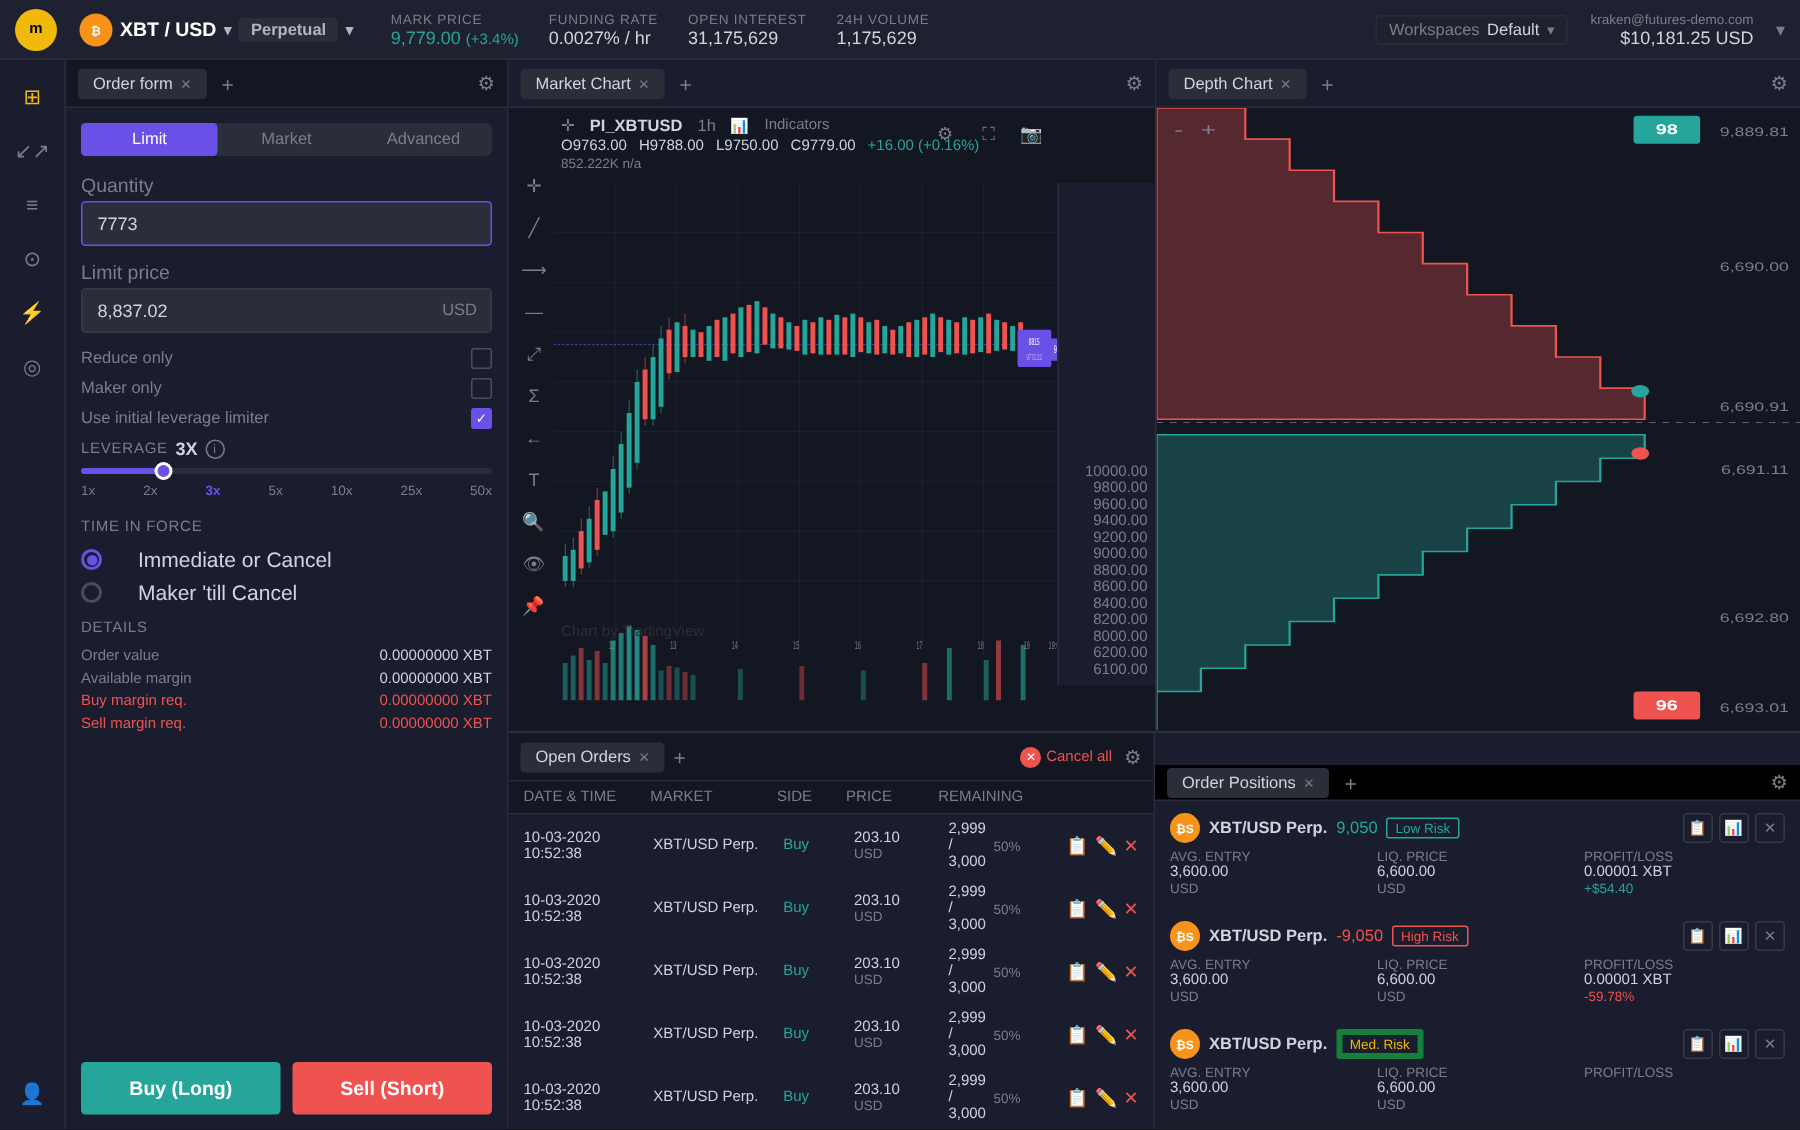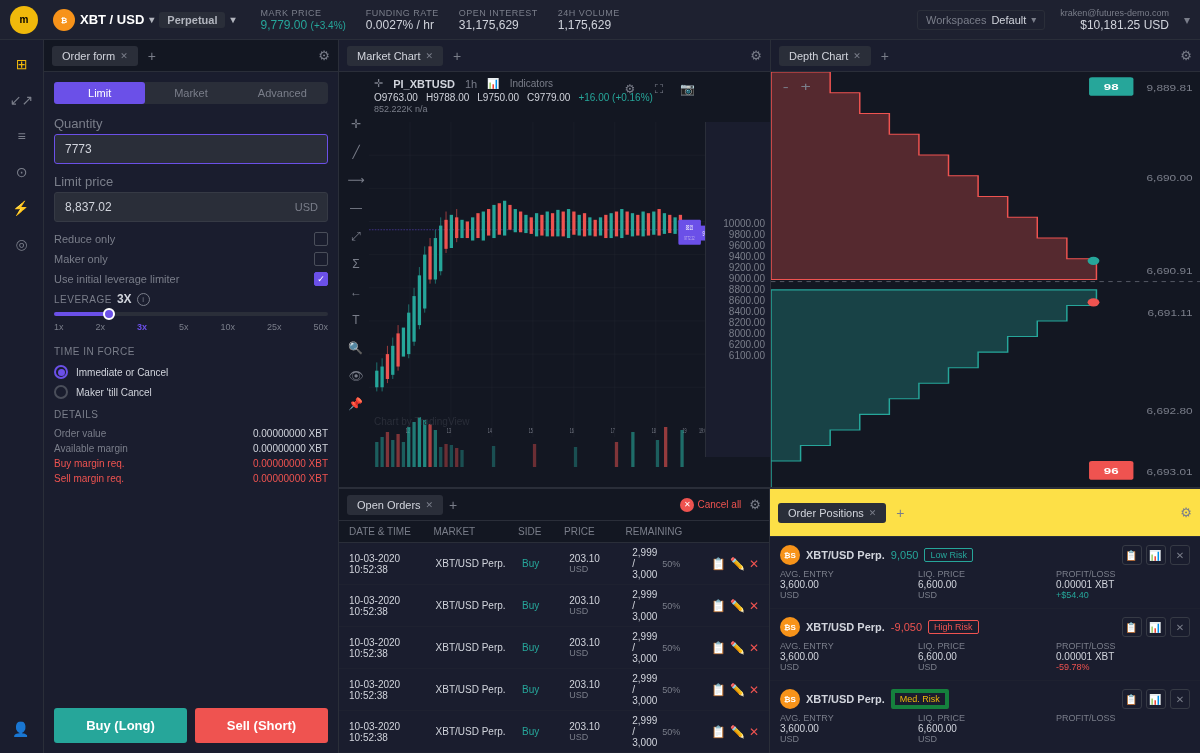--- a/index.html
+++ b/index.html
@@ -151,21 +151,21 @@
     .leverage-thumb { width: 12px; height: 12px; background: #6b50e8; border-radius: 50%; position: absolute; top: 50%; transform: translateY(-50%); left: calc(20% - 6px); border: 2px solid #fff; }
     .leverage-marks { display: flex; justify-content: space-between; font-size: 9px; color: #7a7e8a; }
     .leverage-mark.active { color: #6b50e8; font-weight: bold; }
 
     .tif-section { margin-bottom: 10px; }
     .tif-title { font-size: 10px; color: #7a7e8a; text-transform: uppercase; letter-spacing: 0.5px; margin-bottom: 8px; }
     .radio-row { display: flex; align-items: center; gap: 8px; margin-bottom: 6px; cursor: pointer; }
     .radio-outer { width: 14px; height: 14px; border-radius: 50%; border: 2px solid #6b50e8; display: flex; align-items: center; justify-content: center; }
     .radio-inner { width: 7px; height: 7px; border-radius: 50%; background: #6b50e8; }
     .radio-outer.unselected { border-color: #4a4e5a; }
-    .radio-label { font-size: 10px; color: #d1d4dc; }
+    .radio-label { font-size: 14px; color: #d1d4dc; margin-left: 16px; }
 
     .details-section { margin-top: 10px; }
     .details-title { font-size: 10px; color: #7a7e8a; text-transform: uppercase; letter-spacing: 0.5px; margin-bottom: 8px; }
     .detail-row { display: flex; justify-content: space-between; margin-bottom: 4px; }
     .detail-key { font-size: 10px; color: #7a7e8a; }
     .detail-val { font-size: 10px; color: #d1d4dc; }
     .detail-val.red { color: #ef5350; }
 
     .order-buttons { display: flex; gap: 8px; padding: 10px; }
     .buy-btn { flex: 1; background: #26a69a; color: #fff; border: none; border-radius: 3px; padding: 10px; font-size: 13px; font-weight: bold; cursor: pointer; }
@@ -312,23 +312,24 @@
       margin-left: auto;
       display: flex;
       align-items: center;
     }
 
     .positions-header-row {
       display: flex;
       align-items: center;
       justify-content: space-between;
       padding: 0 8px;
-      height: 48px;
-      background: #fde047;
+      height: 24px;
+      background: #000000;
       border-bottom: 1px solid #2a2e39;
+      margin-top: 21px;
     }
     .positions-body { flex: 1; overflow-y: auto; }
 
     .pos-icon { width: 20px; height: 20px; background: #f7931a; border-radius: 50%; display: flex; align-items: center; justify-content: center; font-size: 9px; font-weight: bold; color: #fff; flex-shrink: 0; }
 
     .pos-action-icons { display: flex; gap: 4px; align-items: center; }
     .pos-action-btn { width: 20px; height: 20px; display: flex; align-items: center; justify-content: center; border: 1px solid #363a45; border-radius: 3px; color: #7a7e8a; cursor: pointer; font-size: 10px; }
   </style>
 </head>
 <body>
@@ -696,21 +697,21 @@
               <rect x="400" y="32" width="8" height="23" fill="#ef5350" opacity="0.4"></rect>
               <rect x="500" y="35" width="8" height="20" fill="#26a69a" opacity="0.4"></rect>
               <rect x="600" y="30" width="8" height="25" fill="#ef5350" opacity="0.5"></rect>
               <rect x="700" y="28" width="8" height="27" fill="#26a69a" opacity="0.5"></rect>
 
               <rect x="640" y="20" width="8" height="35" fill="#26a69a" opacity="0.6"></rect>
               <rect x="720" y="15" width="8" height="40" fill="#ef5350" opacity="0.6"></rect>
               <rect x="760" y="18" width="8" height="37" fill="#26a69a" opacity="0.6"></rect>
             </svg>
 
-            <div style="position:absolute;right:0;top:50px;width:65px;height:calc(100% - 80px);display:flex;flex-direction:column;justify-content:center;padding:5px;background:#1a1d2e;border-left:1px solid #2a2e39;">
+            <div style="position:absolute;right:0;top:50px;width:65px;height:calc(100% - 80px);display:flex;flex-direction:column;justify-content:flex-end;padding:5px;background:#1a1d2e;border-left:1px solid #2a2e39;">
               <span class="price-tick">10000.00</span>
               <span class="price-tick">9800.00</span>
               <span class="price-tick">9600.00</span>
               <span class="price-tick">9400.00</span>
               <span class="price-tick">9200.00</span>
               <span class="price-tick">9000.00</span>
               <span class="price-tick">8800.00</span>
               <span class="price-tick">8600.00</span>
               <span class="price-tick">8400.00</span>
               <span class="price-tick">8200.00</span>

